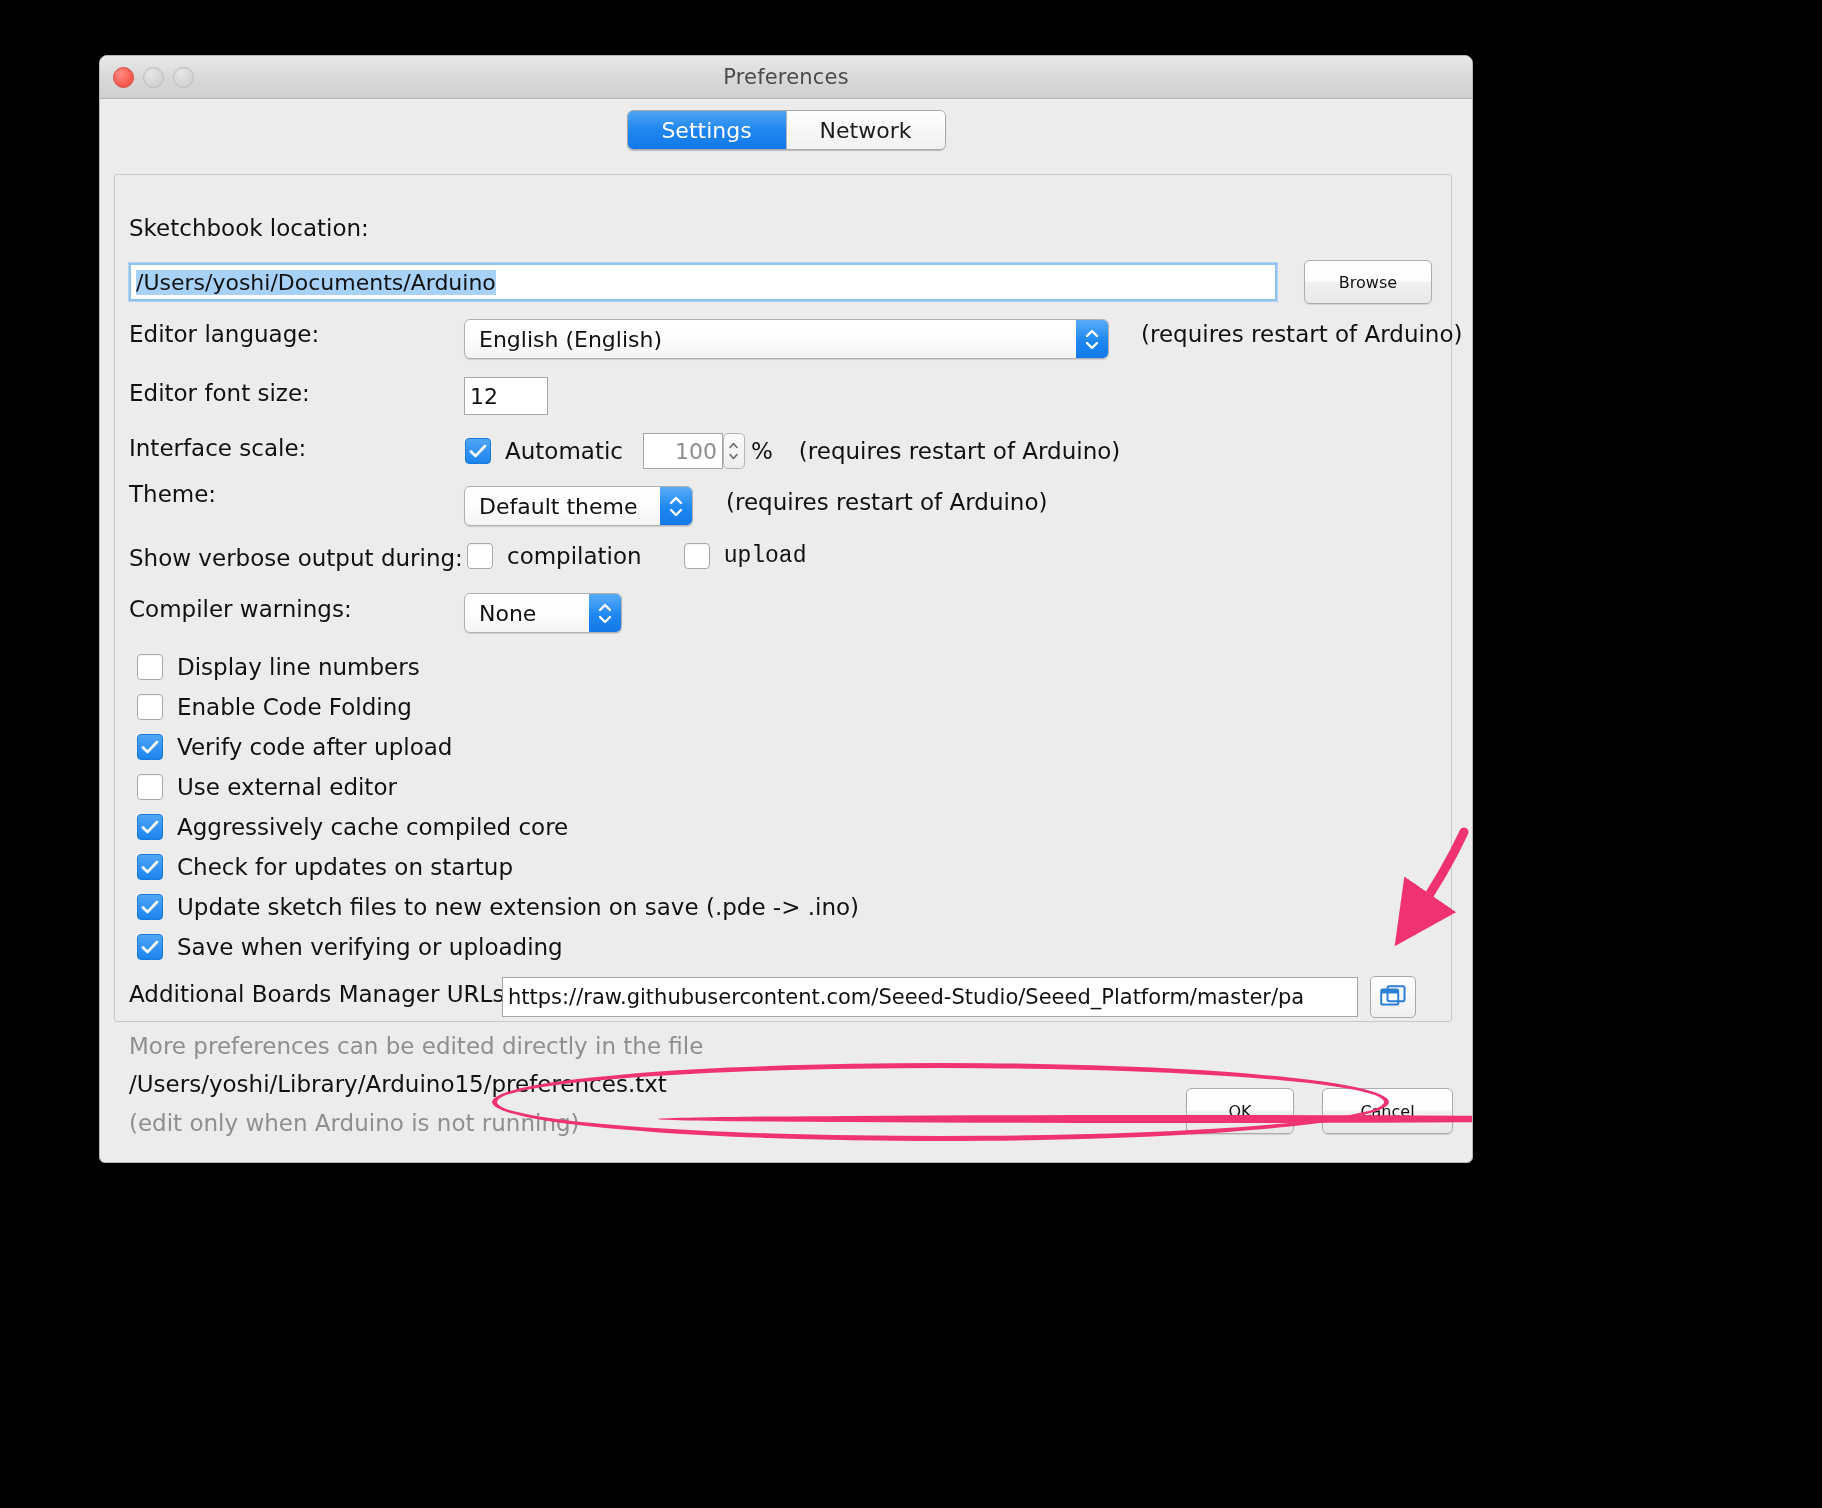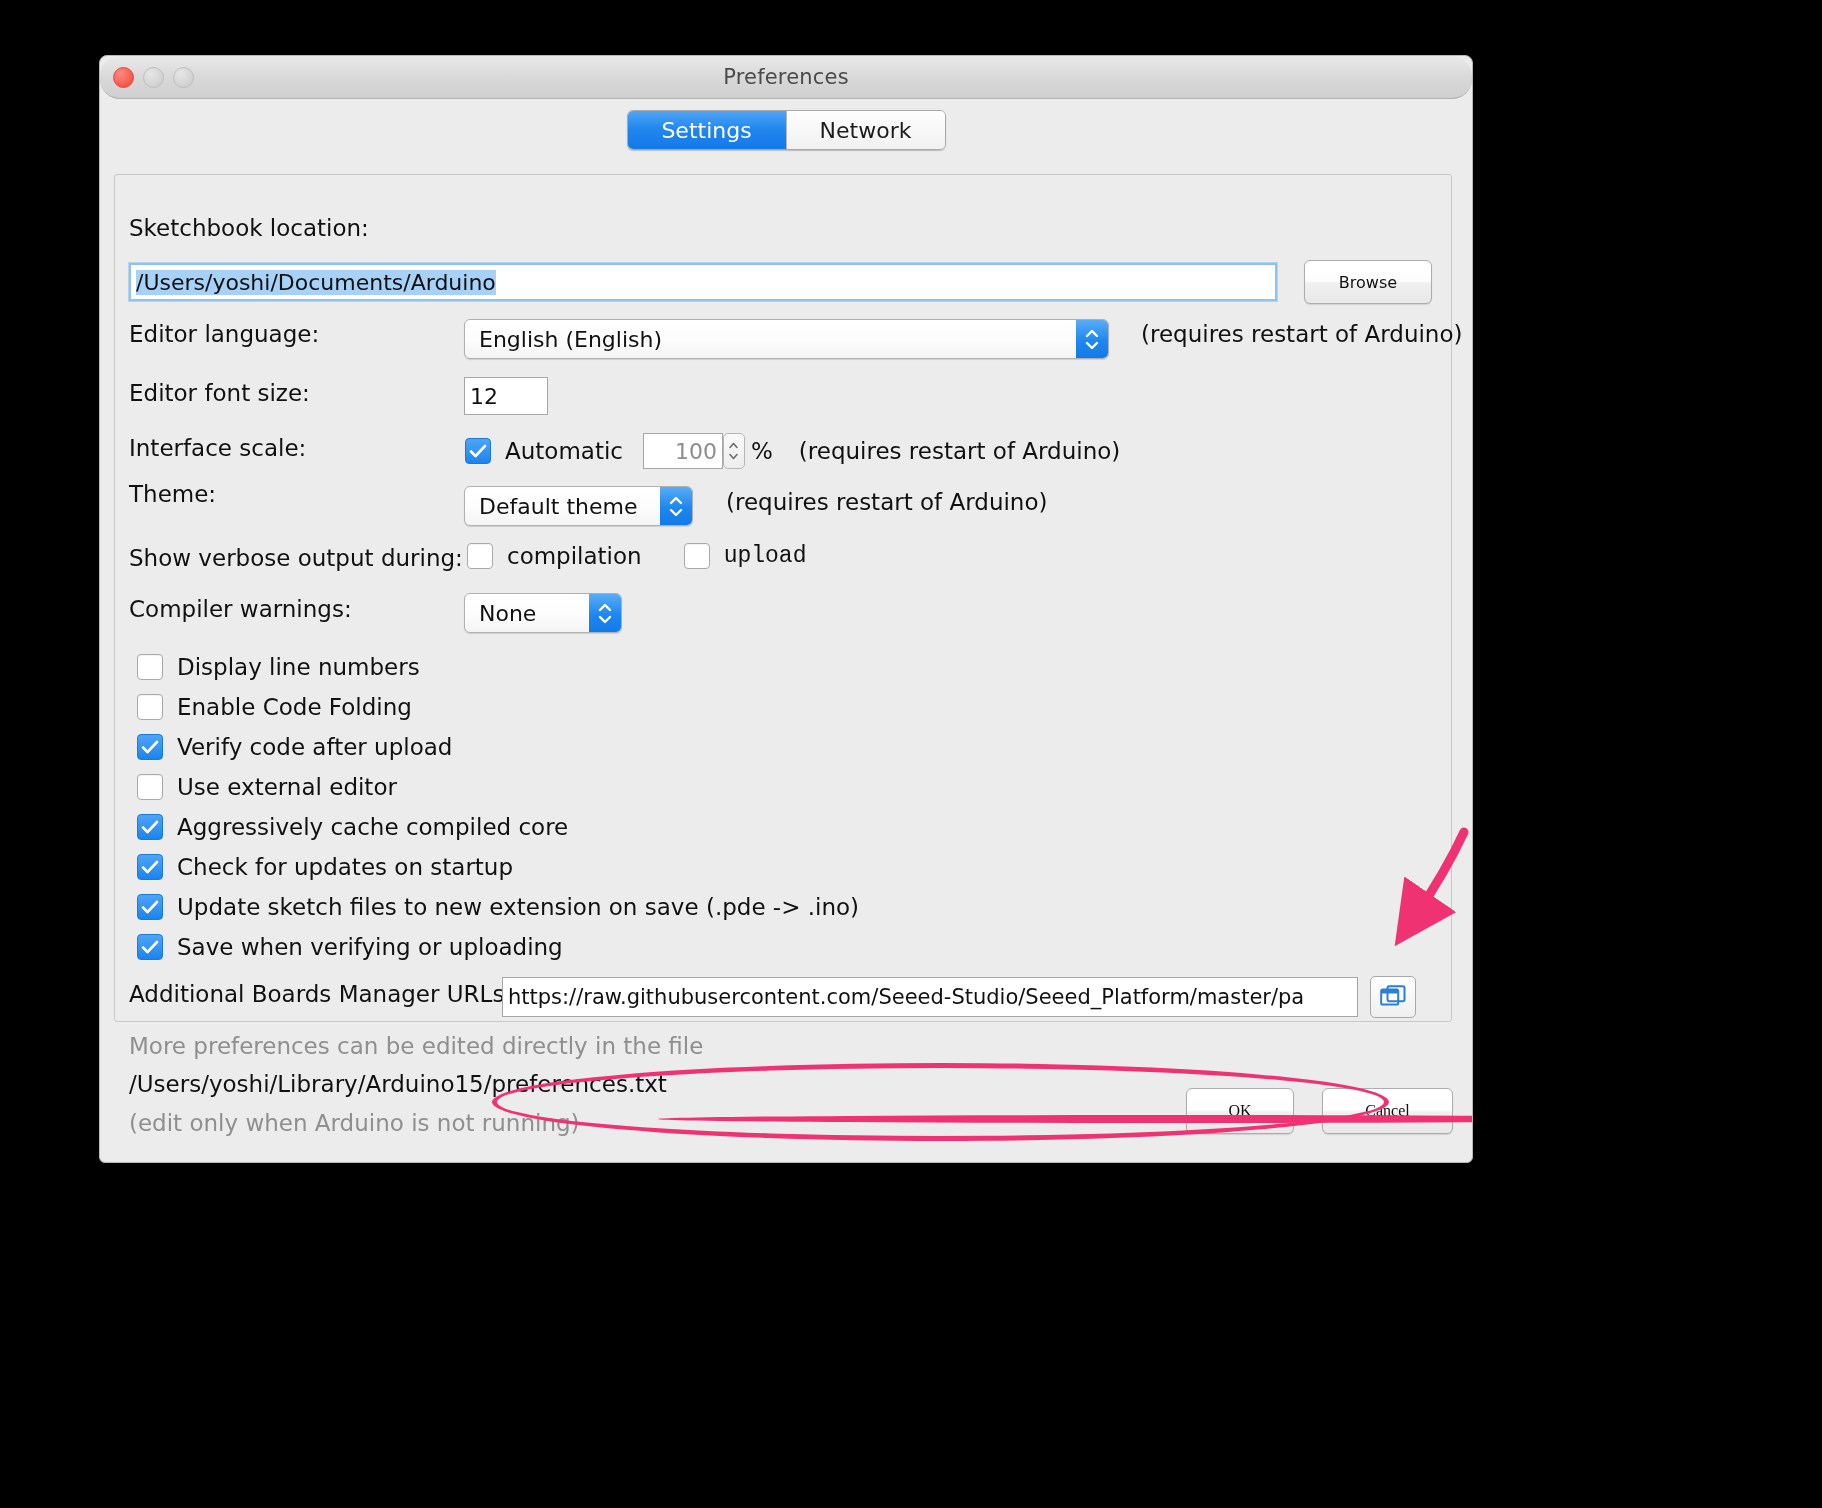--- a/index.html
+++ b/index.html
@@ -26,21 +26,20 @@
     box-shadow: 0 6px 24px rgba(0,0,0,0.55);
     overflow: hidden;
     border: 1px solid #b7b7b7;
   }
 
   .titlebar {
     height: 42px;
     background: linear-gradient(to bottom, #e9e9e9 0%, #d9d9d9 50%, #cfcfcf 100%);
     border-bottom: 1px solid #b0b0b0;
     position: relative;
-    border-radius: 20px;
   }
   .traffic {
     position: absolute;
     left: 13px;
     top: 11px;
     display: flex;
     gap: 9px;
   }
   .light {
     width: 19px;
@@ -226,21 +225,20 @@
     box-sizing: border-box;
   }
 
   
   .footer {
     position: absolute;
     left: 0;
     right: 0;
     bottom: 0;
     height: 90px;
-    font-family: Liberation Serif, serif;
   }
 
   
   .annot-ellipse {
     position: absolute;
     border: 4px solid #ef3372;
     border-radius: 50%;
     pointer-events: none;
   }
   .annot-arrow { position: absolute; pointer-events: none; }

